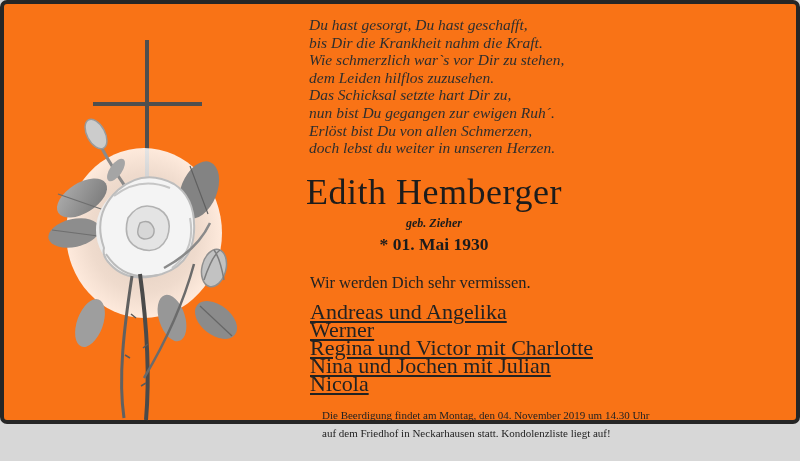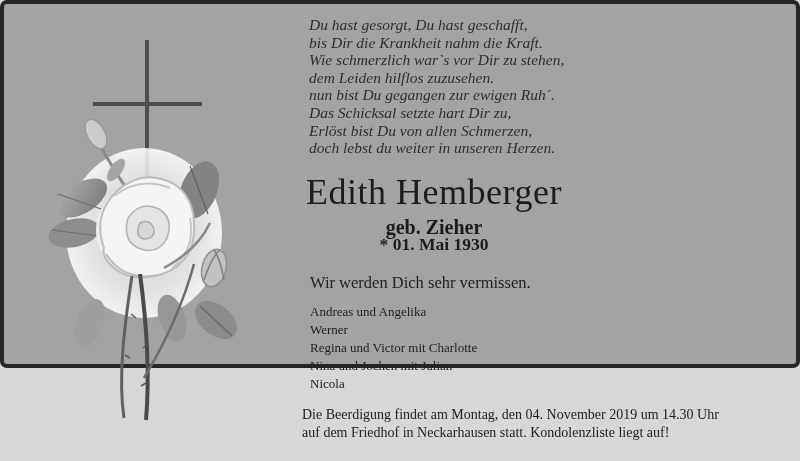--- a/index.html
+++ b/index.html
@@ -4,62 +4,63 @@
 <style>
   * { margin: 0; padding: 0; box-sizing: border-box; }
   html, body {
     width: 800px; height: 461px;
     background: #d7d7d7;
     font-family: "Liberation Serif", serif;
     overflow: hidden;
   }
   .card {
     position: absolute; left: 0; top: 0;
-    width: 800px; height: 368px;
-    background: #a3a3a3;
+    width: 800px; height: 424px;
+    background: #f97316;
     border: 4px solid #262626;
     border-radius: 7px;
   }
   .artwork {
     position: absolute; left: 40px; top: 14px;
     width: 240px; height: 412px;
   }
   .poem {
     position: absolute; left: 305px; top: 12px;
     font-style: italic;
     font-size: 15.5px; line-height: 17.6px;
     color: #2e2e2e;
     white-space: nowrap;
   }
   .name-block {
     position: absolute; left: 296px; top: 168px;
     width: 268px; text-align: center;
     color: #1c1c1c;
   }
   .deceased-name { font-size: 36px; line-height: 40px; font-weight: 400; letter-spacing: 0.5px; }
-  .maiden-name  { font-size: 20px; font-weight: bold; margin-top: 4px; }
+  .maiden-name  { font-size: 12px; font-weight: bold; margin-top: 4px; font-style: italic; }
   .dates-row {
     position: absolute; left: 296px; top: 230px;
     width: 268px;
     display: flex; justify-content: center; gap: 40px;
     font-size: 17.5px; font-weight: bold; color: #1c1c1c;
     white-space: nowrap;
   }
   .farewell {
     position: absolute; left: 306px; top: 269px;
     font-size: 16.5px; color: #222;
   }
   .mourners {
     position: absolute; left: 306px; top: 299px;
-    font-size: 13px; line-height: 18px; color: #222;
+    font-size: 22px; line-height: 18px; color: #222;
     white-space: nowrap;
+    text-decoration: underline;
   }
   .funeral {
-    position: absolute; left: 298px; top: 402px;
-    font-size: 14px; line-height: 18.2px; color: #222;
+    position: absolute; left: 318px; top: 402px;
+    font-size: 11px; line-height: 18.2px; color: #222;
     white-space: nowrap;
   }
 </style>
 </head>
 <body>
 
 <div class="card">
 
   <svg class="artwork" viewBox="0 0 240 412" aria-hidden="true">
     <defs>
@@ -116,22 +117,22 @@
       <path d="M150,246 C138,290 118,330 100,360" fill="none" stroke="#6b6b6b" stroke-width="2.5"></path>
       <path d="M92,300 l-5,-4 M99,330 l5,-4 M86,340 l-5,-3 M97,368 l5,-3" stroke="#5a5a5a" stroke-width="1.5"></path>
     </g>
   </svg>
 
   <div class="poem">
     <div>Du hast gesorgt, Du hast geschafft,</div>
     <div>bis Dir die Krankheit nahm die Kraft.</div>
     <div>Wie schmerzlich war`s vor Dir zu stehen,</div>
     <div>dem Leiden hilflos zuzusehen.</div>
+    <div>Das Schicksal setzte hart Dir zu,</div>
     <div>nun bist Du gegangen zur ewigen Ruh´.</div>
-    <div>Das Schicksal setzte hart Dir zu,</div>
     <div>Erlöst bist Du von allen Schmerzen,</div>
     <div>doch lebst du weiter in unseren Herzen.</div>
   </div>
 
   <div class="name-block">
     <div class="deceased-name">Edith Hemberger</div>
     <div class="maiden-name">geb. Zieher</div>
   </div>
 
   <div class="dates-row">

